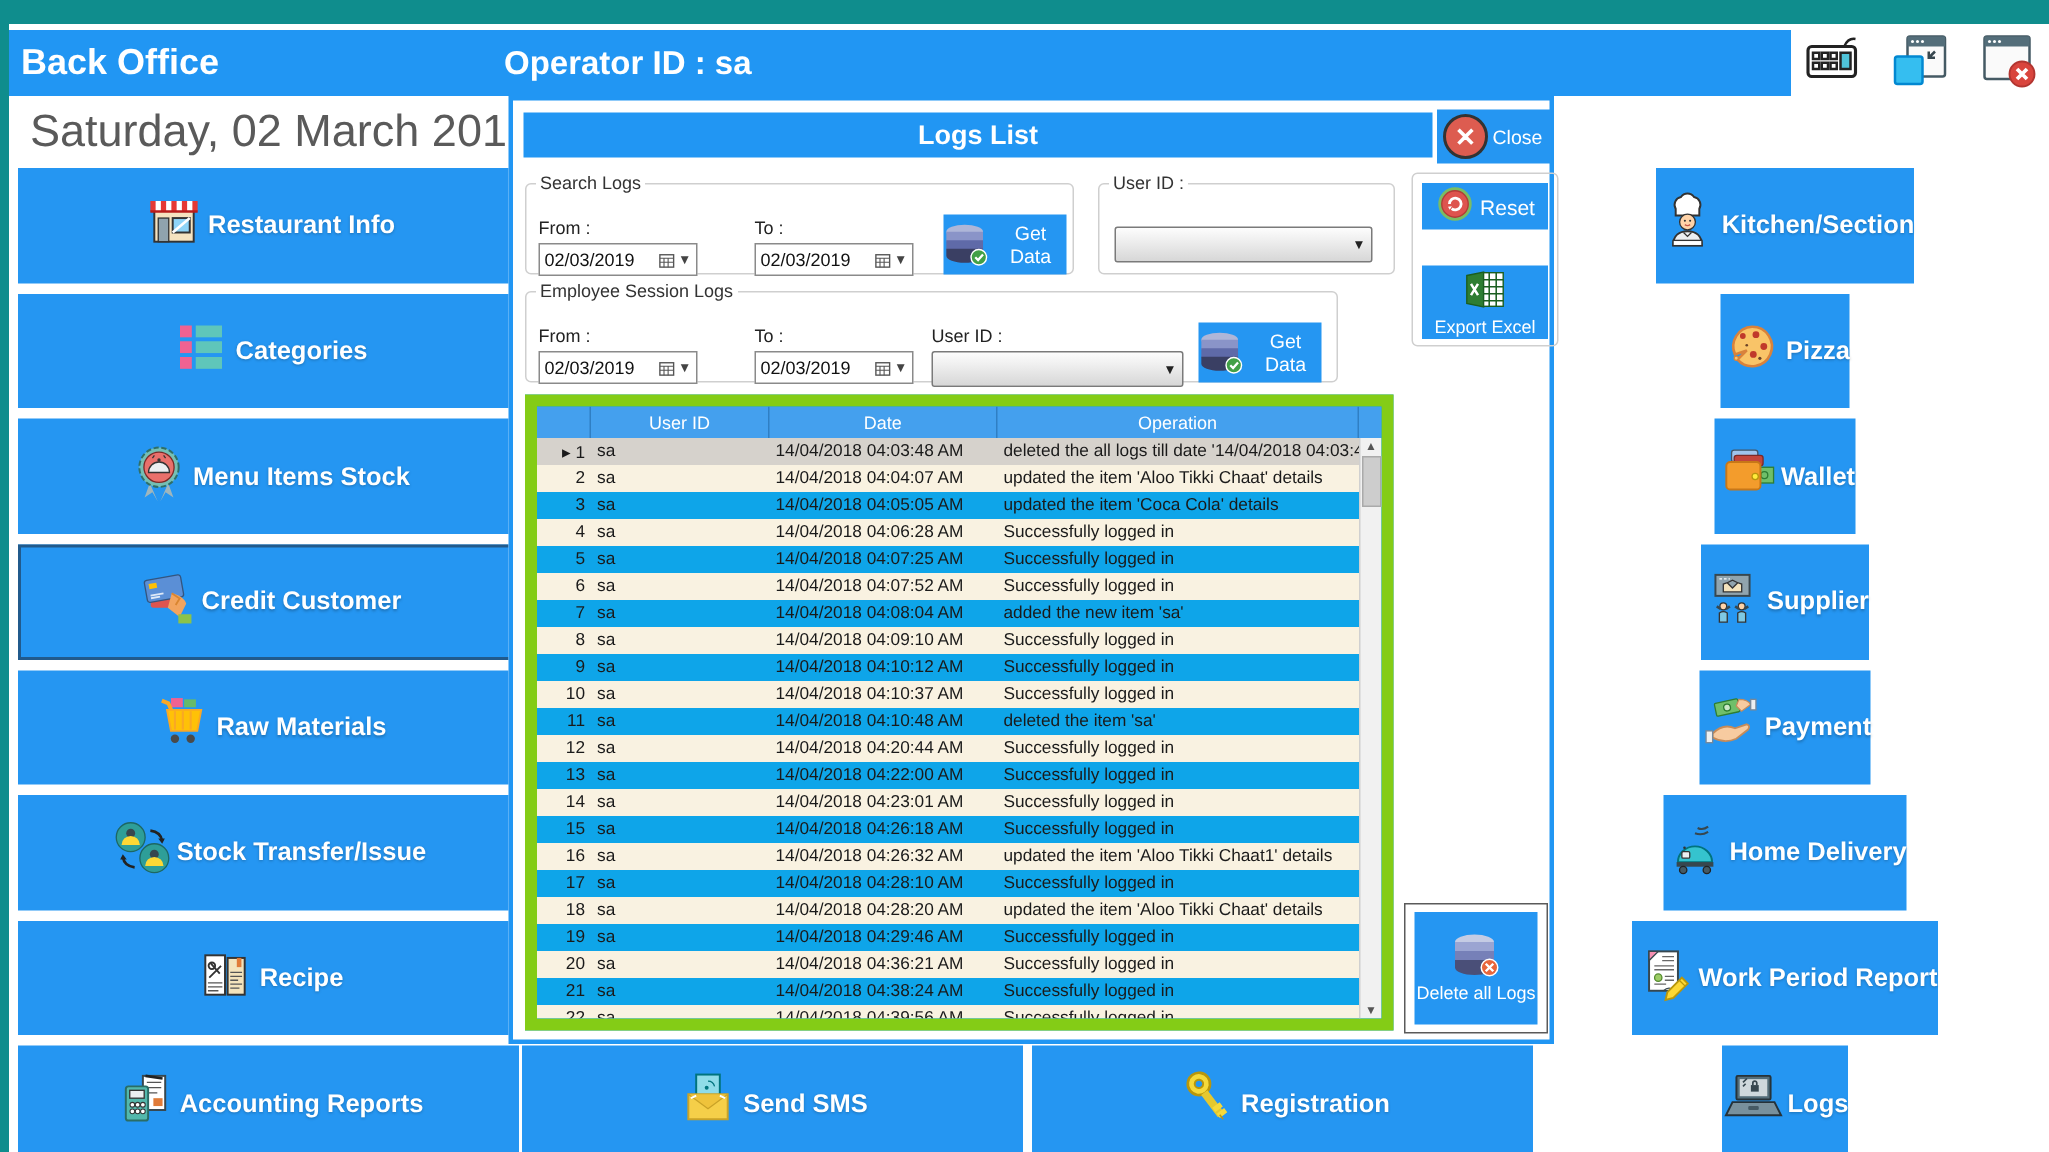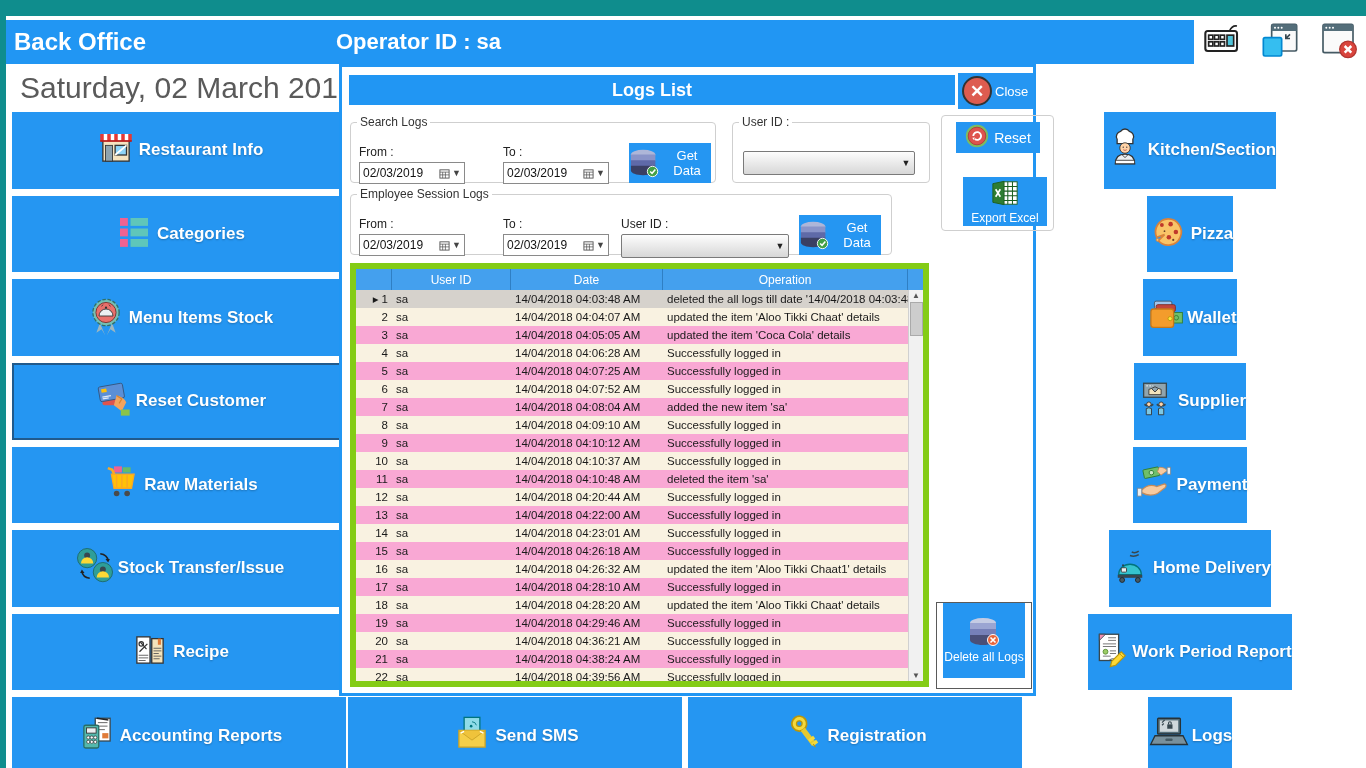--- a/index.html
+++ b/index.html
@@ -38,39 +38,39 @@
   fieldset legend { font-size:12px; color:#333; padding:0 3px; }
   .fld-label { font-size:12px; color:#222; margin-bottom:3px; }
   .datebox { width:106px; height:22px; background:#fff; border:1px solid #8a8a8a; display:flex; align-items:center; font-size:12px; color:#111; padding:0 3px; cursor:pointer; }
   .datebox .cal { margin-left:auto; display:flex; align-items:center; gap:2px; color:#444; font-size:9px; }
   .combo { height:24px; background:linear-gradient(#fdfdfd,#d7d7d7); border:1px solid #7a7a7a; border-radius:2px; display:flex; align-items:center; cursor:pointer; }
   .combo .arrow { margin-left:auto; width:16px; height:100%; display:flex; align-items:center; justify-content:center; font-size:9px; color:#222; }
 
   .btn-blue { background:#2596F2; color:#fff; border:none; display:flex; align-items:center; justify-content:center; cursor:pointer; font-family:"Liberation Sans",sans-serif; }
   .btn-getdata { position:absolute; width:82px; height:40px; font-size:13px; gap:2px; }
   .btn-reset { width:84px; height:36px; font-size:14px; gap:4px; }
-  .btn-excel { width:84px; height:56px; font-size:12px; flex-direction:column; gap:1px;margin-left:15px; }
+  .btn-excel { width:84px; height:56px; font-size:12px; flex-direction:column; gap:1px; }
   .actions-box { display:flex; flex-direction:column; gap:24px; align-items:center; padding-top:6px; }
 
   
-  .grid { position:absolute; left:8px; top:196px; width:579px; height:424px; border:6px solid #84cc16; background:#f9a8d4; overflow:hidden; }
+  .grid { position:absolute; left:8px; top:196px; width:579px; height:424px; border:8px solid #84cc16; background:#0ea5e9; overflow:hidden; }
   .grid-head { display:flex; height:21px; background:#44A0EE; color:#fff; font-size:12px; }
   .grid-head > div { display:flex; align-items:center; justify-content:center; border-right:1px solid #2f7fc4; }
   .grid-body { position:absolute; left:0; top:21px; right:15px; bottom:0; overflow:hidden; }
   .grow { display:flex; height:18px; font-size:11.5px; color:#1a1a1a; }
   .grow:nth-child(even) { background:#F9F2E1; }
   .grow.sel { background:#D6D2CC; }
   .gc { display:flex; align-items:center; padding:0 4px; overflow:hidden; white-space:nowrap; }
   .gc.num { justify-content:flex-end; }
   .c0 { width:36px; } .c1 { width:119px; } .c2 { width:152px; } .c3 { flex:1; }
   .vscroll { position:absolute; right:0; top:21px; bottom:0; width:15px; background:#F1F1F1; border-left:1px solid #d0d0d0; display:flex; flex-direction:column; align-items:center; font-size:8px; color:#555; }
   .vscroll .thumb { width:13px; height:34px; background:#CDCDCD; border:1px solid #aaa; margin-top:2px; }
   .vscroll .up { margin-top:1px; } .vscroll .down { margin-top:auto; margin-bottom:1px; }
 
-  .delete-box { position:absolute; left:594px; top:535px; width:96px; height:87px; border:1px solid #5a5a5a; background:#fff; display:flex; justify-content:center; }
+  .delete-box { position:absolute; left:594px; top:535px; width:96px; height:87px; border:1px solid #5a5a5a; background:#fff; display:flex; align-items:center; justify-content:center; }
   .btn-delete { width:82px; height:75px; flex-direction:column; font-size:12px; line-height:1.15; }
 
   .dbicon { position:relative; width:34px; height:30px; }
 </style>
 </head>
 <body>
 
 <div id="panel">
 
   <div class="topbar">
@@ -165,21 +165,21 @@
             <rect x="12" y="22" width="20" height="9" rx="2" fill="#DE544E"></rect>
             <g transform="rotate(-10 22 16)">
               <rect x="8" y="8" width="28" height="17" rx="2" fill="#5B8FD6" stroke="#33557f"></rect>
               <rect x="11" y="11" width="6" height="4" fill="#FFC107"></rect>
               <path d="M11 20h10M11 22h7" stroke="#dfe9f7" stroke-width="1.4"></path>
             </g>
             <path d="M28 20c5 1 10 4 11 8l-5 10-9-7z" fill="#F2A45F"></path>
             <path d="M28 20l6 4-3 5" fill="none" stroke="#d9852f" stroke-width="1.4"></path>
             <rect x="33" y="36" width="10" height="7" fill="#8BC34A"></rect>
           </svg></span>
-      <span class="lbl">Reset Customer</span>
+      <span class="lbl">Credit Customer</span>
     </div>
     <div class="tile">
       <span><svg viewBox="0 0 48 48">
             <rect x="16" y="5" width="9" height="7" fill="#F06292"></rect>
             <rect x="26" y="6" width="9" height="6" fill="#66BB6A"></rect>
             <path d="M9 7l5 2 3 7" fill="none" stroke="#F9A825" stroke-width="3"></path>
             <path d="M13 14h26l-3 16H16z" fill="#FFC107" stroke="#F9A825" stroke-width="1.5"></path>
             <path d="M19 15v14M25 15v14M31 15v14" stroke="#F9A825" stroke-width="1.6"></path>
             <circle cx="19" cy="36" r="3.2" fill="#4A4A4A"></circle>
             <circle cx="31" cy="36" r="3.2" fill="#4A4A4A"></circle>

